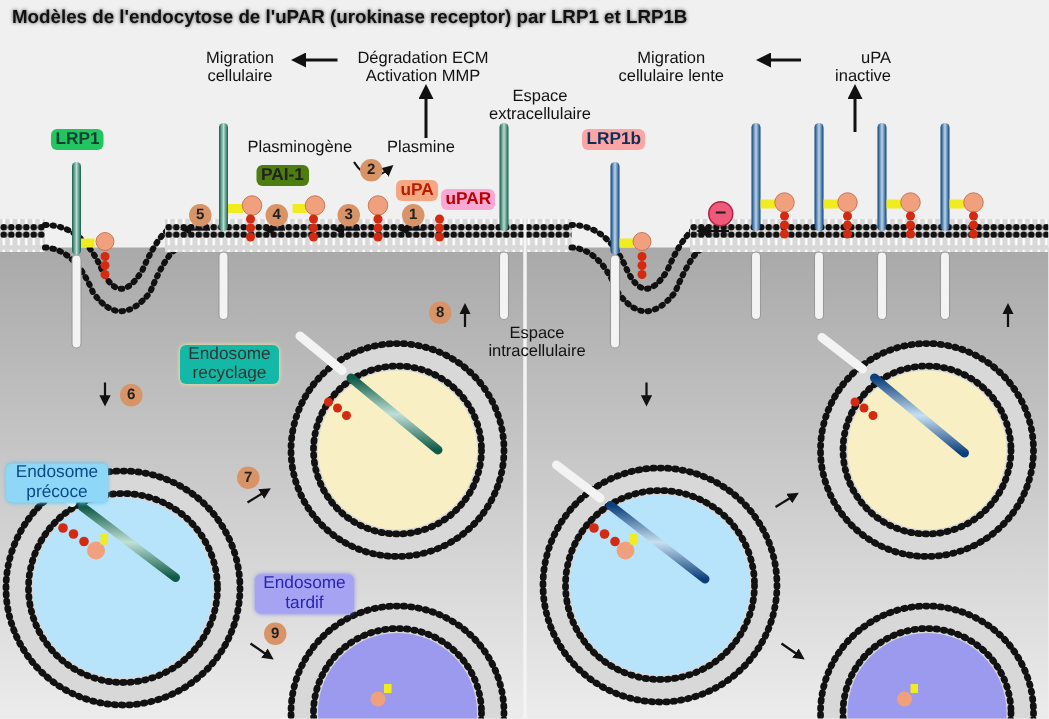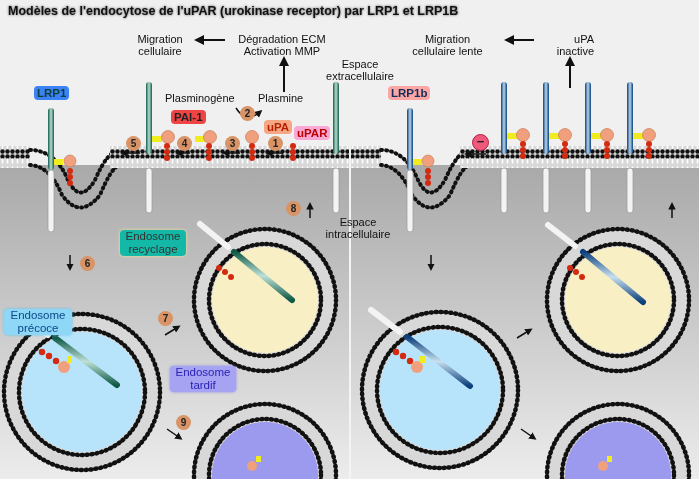--- a/index.html
+++ b/index.html
@@ -1,23 +1,23 @@
 <!DOCTYPE html>
 <html><head>
 <meta charset="utf-8">
 <style>
   html, body { margin:0; padding:0; }
   body { width:699px; height:479px; overflow:hidden; background:#f0f0f0; font-family:"Liberation Sans", sans-serif; position:relative; }
   #stage { position:absolute; left:0; top:0; width:699px; height:479px; }
   .lbl { position:absolute; font-family:"Liberation Sans", sans-serif; font-size:11px; line-height:12px; color:#111; text-align:center; white-space:nowrap; }
   .title { position:absolute; left:8px; top:4px; font-size:12.5px; font-weight:bold; color:#111; text-shadow:0 0 2px #888, 0 0 3px #999; white-space:nowrap; }
   .tag { position:absolute; font-size:11.5px; font-weight:bold; padding:0 3px; border-radius:4px; white-space:nowrap; line-height:14px; }
-  .tag-lrp1 { background:#3b82f6; color:#0d3f34; }
+  .tag-lrp1 { background:#22c55e; color:#0d3f34; }
   .tag-lrp1b { background:#fca5a5; color:#0d2f5a; }
-  .tag-pai { background:#ef4444; color:#222; }
+  .tag-pai { background:#4d7c0f; color:#222; }
   .tag-upa { background:#f5a784; color:#b81e00; }
   .tag-upar { background:#f9a8d4; color:#b00; }
   .tag-recy { background:#14b8a6; color:#333; font-weight:normal; text-align:center; line-height:13px; box-shadow:0 0 3px #f6ea9c; }
   .tag-prec { background:#8fd7f6; color:#0a4a8a; text-align:center; line-height:13px; font-weight:normal; box-shadow:0 0 3px #5cc5ee;margin-top:34px; }
   .tag-tard { background:#a5a3f2; color:#2a23b5; text-align:center; line-height:13px; font-weight:normal; box-shadow:0 0 3px #8d8bea; }
   .step { position:absolute; width:15px; height:15px; border-radius:50%; background:#d89366; color:#222; font-size:10px; font-weight:bold; text-align:center; line-height:15px; font-family:"Liberation Sans", sans-serif; }
   .inhib { position:absolute; width:15px; height:15px; border-radius:50%; background:#ef5a7a; border:1px solid #b02244; color:#222; font-size:13px; font-weight:bold; text-align:center; line-height:13px; }
 </style>
 </head>
 <body>
@@ -268,21 +268,21 @@
 <div class="lbl" style="left:325px;top:58px;width:70px;white-space:normal;">Espace extracellulaire</div>
 <div class="lbl" style="left:165px;top:92px;">Plasminogène</div>
 <div class="lbl" style="left:258px;top:92px;">Plasmine</div>
 <div class="tag tag-lrp1" style="left:34px;top:86px;">LRP1</div>
 <div class="tag tag-pai" style="left:171px;top:110px;">PAI-1</div>
 <div class="tag tag-upa" style="left:264px;top:120px;">uPA</div>
 <div class="tag tag-upar" style="left:294px;top:126px;">uPAR</div>
 <div class="lbl" style="left:318px;top:216px;width:80px;white-space:normal;">Espace intracellulaire</div>
 <div class="tag tag-recy" style="left:120px;top:230px;width:60px;white-space:normal;">Endosome recyclage</div>
 <div class="tag tag-prec" style="left:4px;top:275px;width:62px;white-space:normal;">Endosome précoce</div>
-<div class="tag tag-tard" style="left:170px;top:366px;width:60px;white-space:normal;">Endosome tardif</div>
+<div class="tag tag-tard" style="left:170px;top:383px;width:60px;white-space:normal;">Endosome tardif</div>
 
 <div class="step" style="left:268px;top:136px;">1</div>
 <div class="step" style="left:240px;top:106px;">2</div>
 <div class="step" style="left:225px;top:136px;">3</div>
 <div class="step" style="left:177px;top:136px;">4</div>
 <div class="step" style="left:126px;top:136px;">5</div>
 <div class="step" style="left:80px;top:256px;">6</div>
 <div class="step" style="left:158px;top:311px;">7</div>
 <div class="step" style="left:286px;top:201px;">8</div>
 <div class="step" style="left:176px;top:415px;">9</div>

